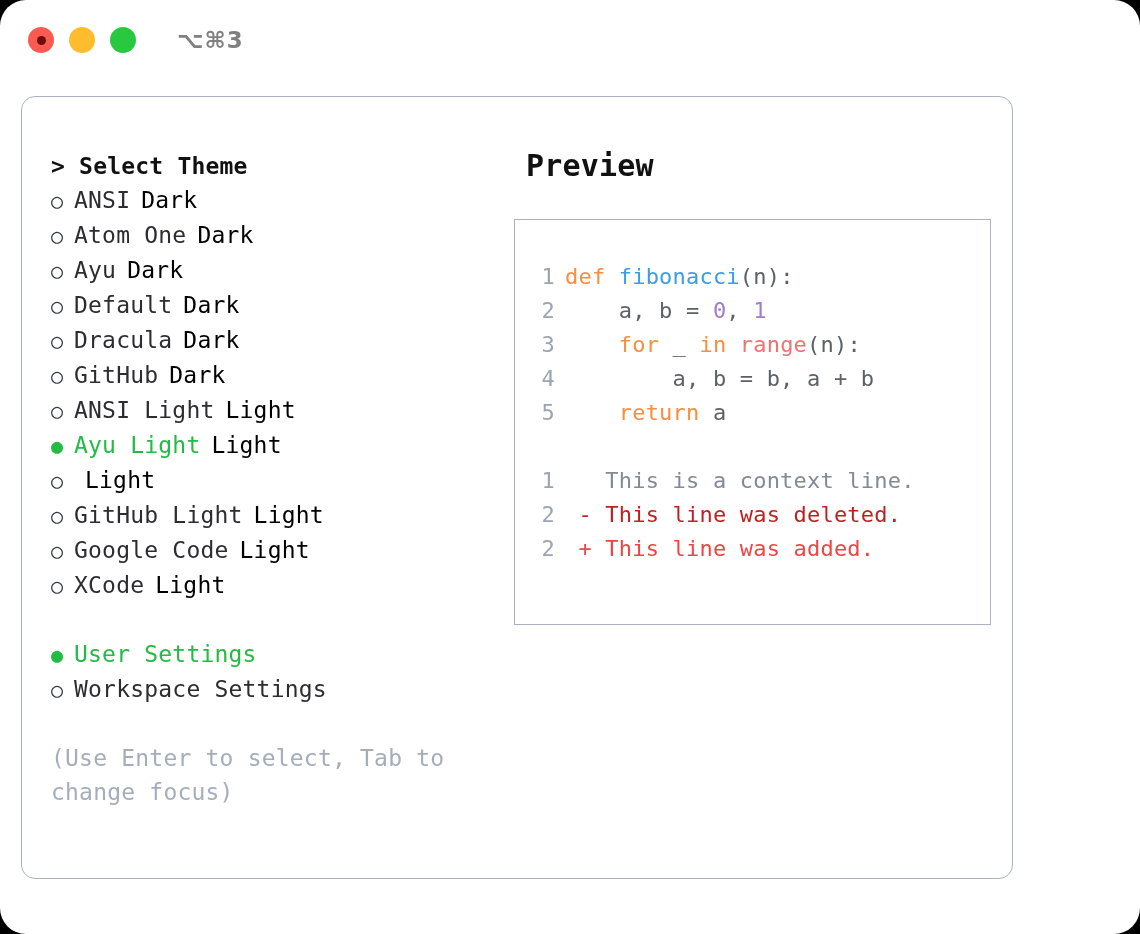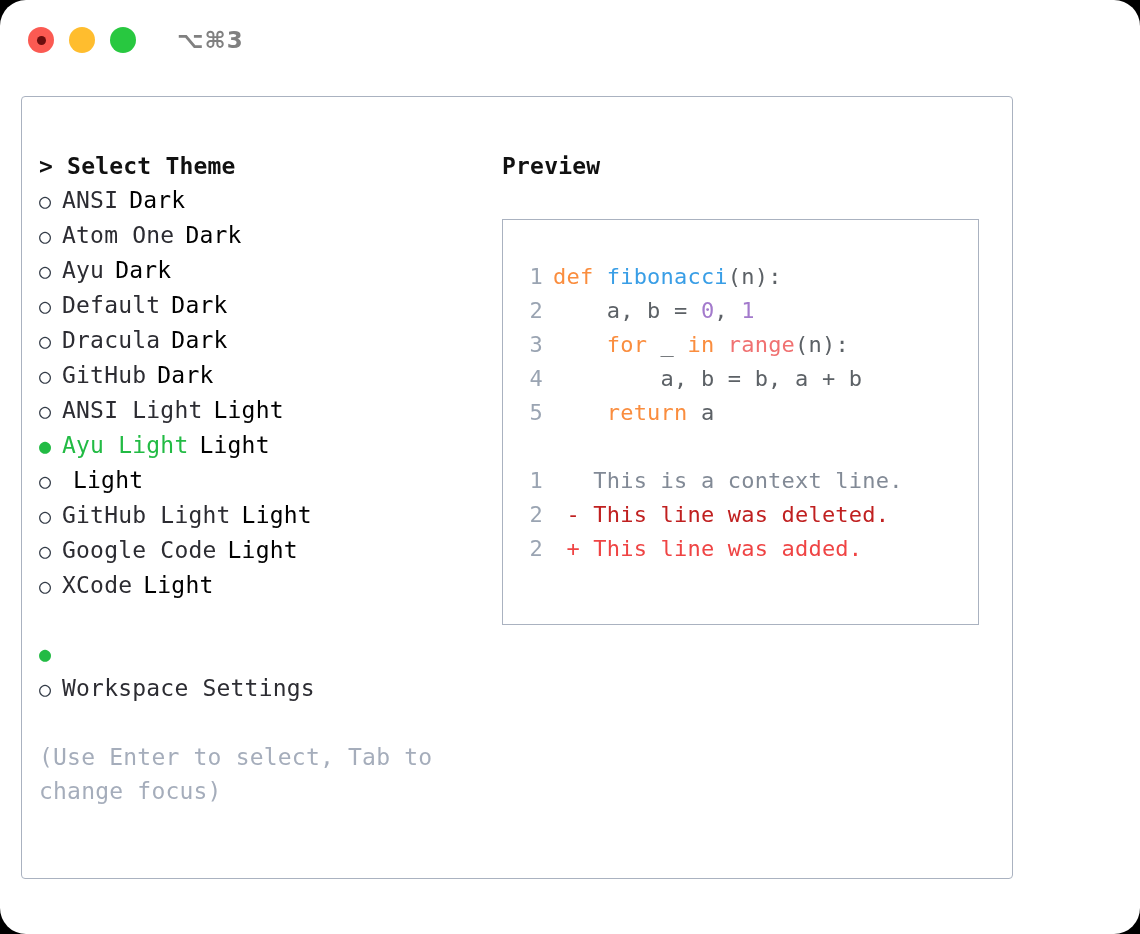--- a/index.html
+++ b/index.html
@@ -62,23 +62,24 @@
     white-space: pre;
   }
   
   #card {
     position: absolute;
     left: 21px;
     top: 96px;
     width: 992px;
     height: 783px;
     border: 1.5px solid #aab2c0;
-    border-radius: 4px;
+    border-radius: 14px;
     box-sizing: border-box;
     background: #ffffff;
+    padding-left: 12px;
   }
   #card-inner {
     position: relative;
     width: 100%;
     height: 100%;
     display: flex;
   }
   
   #left-pane {
     width: 470px;
@@ -125,25 +126,25 @@
   }
   .spacer-block { height: 34px; }
   
   #right-pane {
     flex: 1;
     padding: 52px 0 0 0;
     box-sizing: border-box;
     position: relative;
   }
   #preview-title {
-    font-size: 23px;
+    font-size: 30px;
     font-weight: bold;
     color: #111111;
     line-height: 34px;
-    margin-left: 10px;
+    margin-left: 22px;
     letter-spacing: 0.2px;
   }
   #preview-box {
     margin-top: 36px;
     margin-left: 10px;
     width: 477px;
     height: 406px;
     border: 1.5px solid #aab2c0;
     box-sizing: border-box;
     background: #ffffff;
@@ -206,21 +207,21 @@
             <div class="opt-row"><span class="marker off">○</span><span class="opt-tag">Light</span></div>
             <div class="opt-row"><span class="marker off">○</span><span class="opt-label">GitHub Light</span><span class="opt-tag">Light</span></div>
             <div class="opt-row"><span class="marker off">○</span><span class="opt-label">Google Code</span><span class="opt-tag">Light</span></div>
             <div class="opt-row"><span class="marker off">○</span><span class="opt-label">XCode</span><span class="opt-tag">Light</span></div>
           </div>
 
         <div class="spacer-block"></div>
 
 
         <div id="apply-list">
-            <div class="opt-row"><span class="marker on">●</span></div>
+            <div class="opt-row"><span class="marker on">●</span><span class="opt-label sel">User Settings</span></div>
             <div class="opt-row"><span class="marker off">○</span><span class="opt-label">Workspace Settings</span></div>
           </div>
 
         <div id="help">(Use Enter to select, Tab to change focus)</div>
       </div>
 
       <div id="right-pane">
         <div id="preview-title">Preview</div>
 
         <div id="preview-box">

